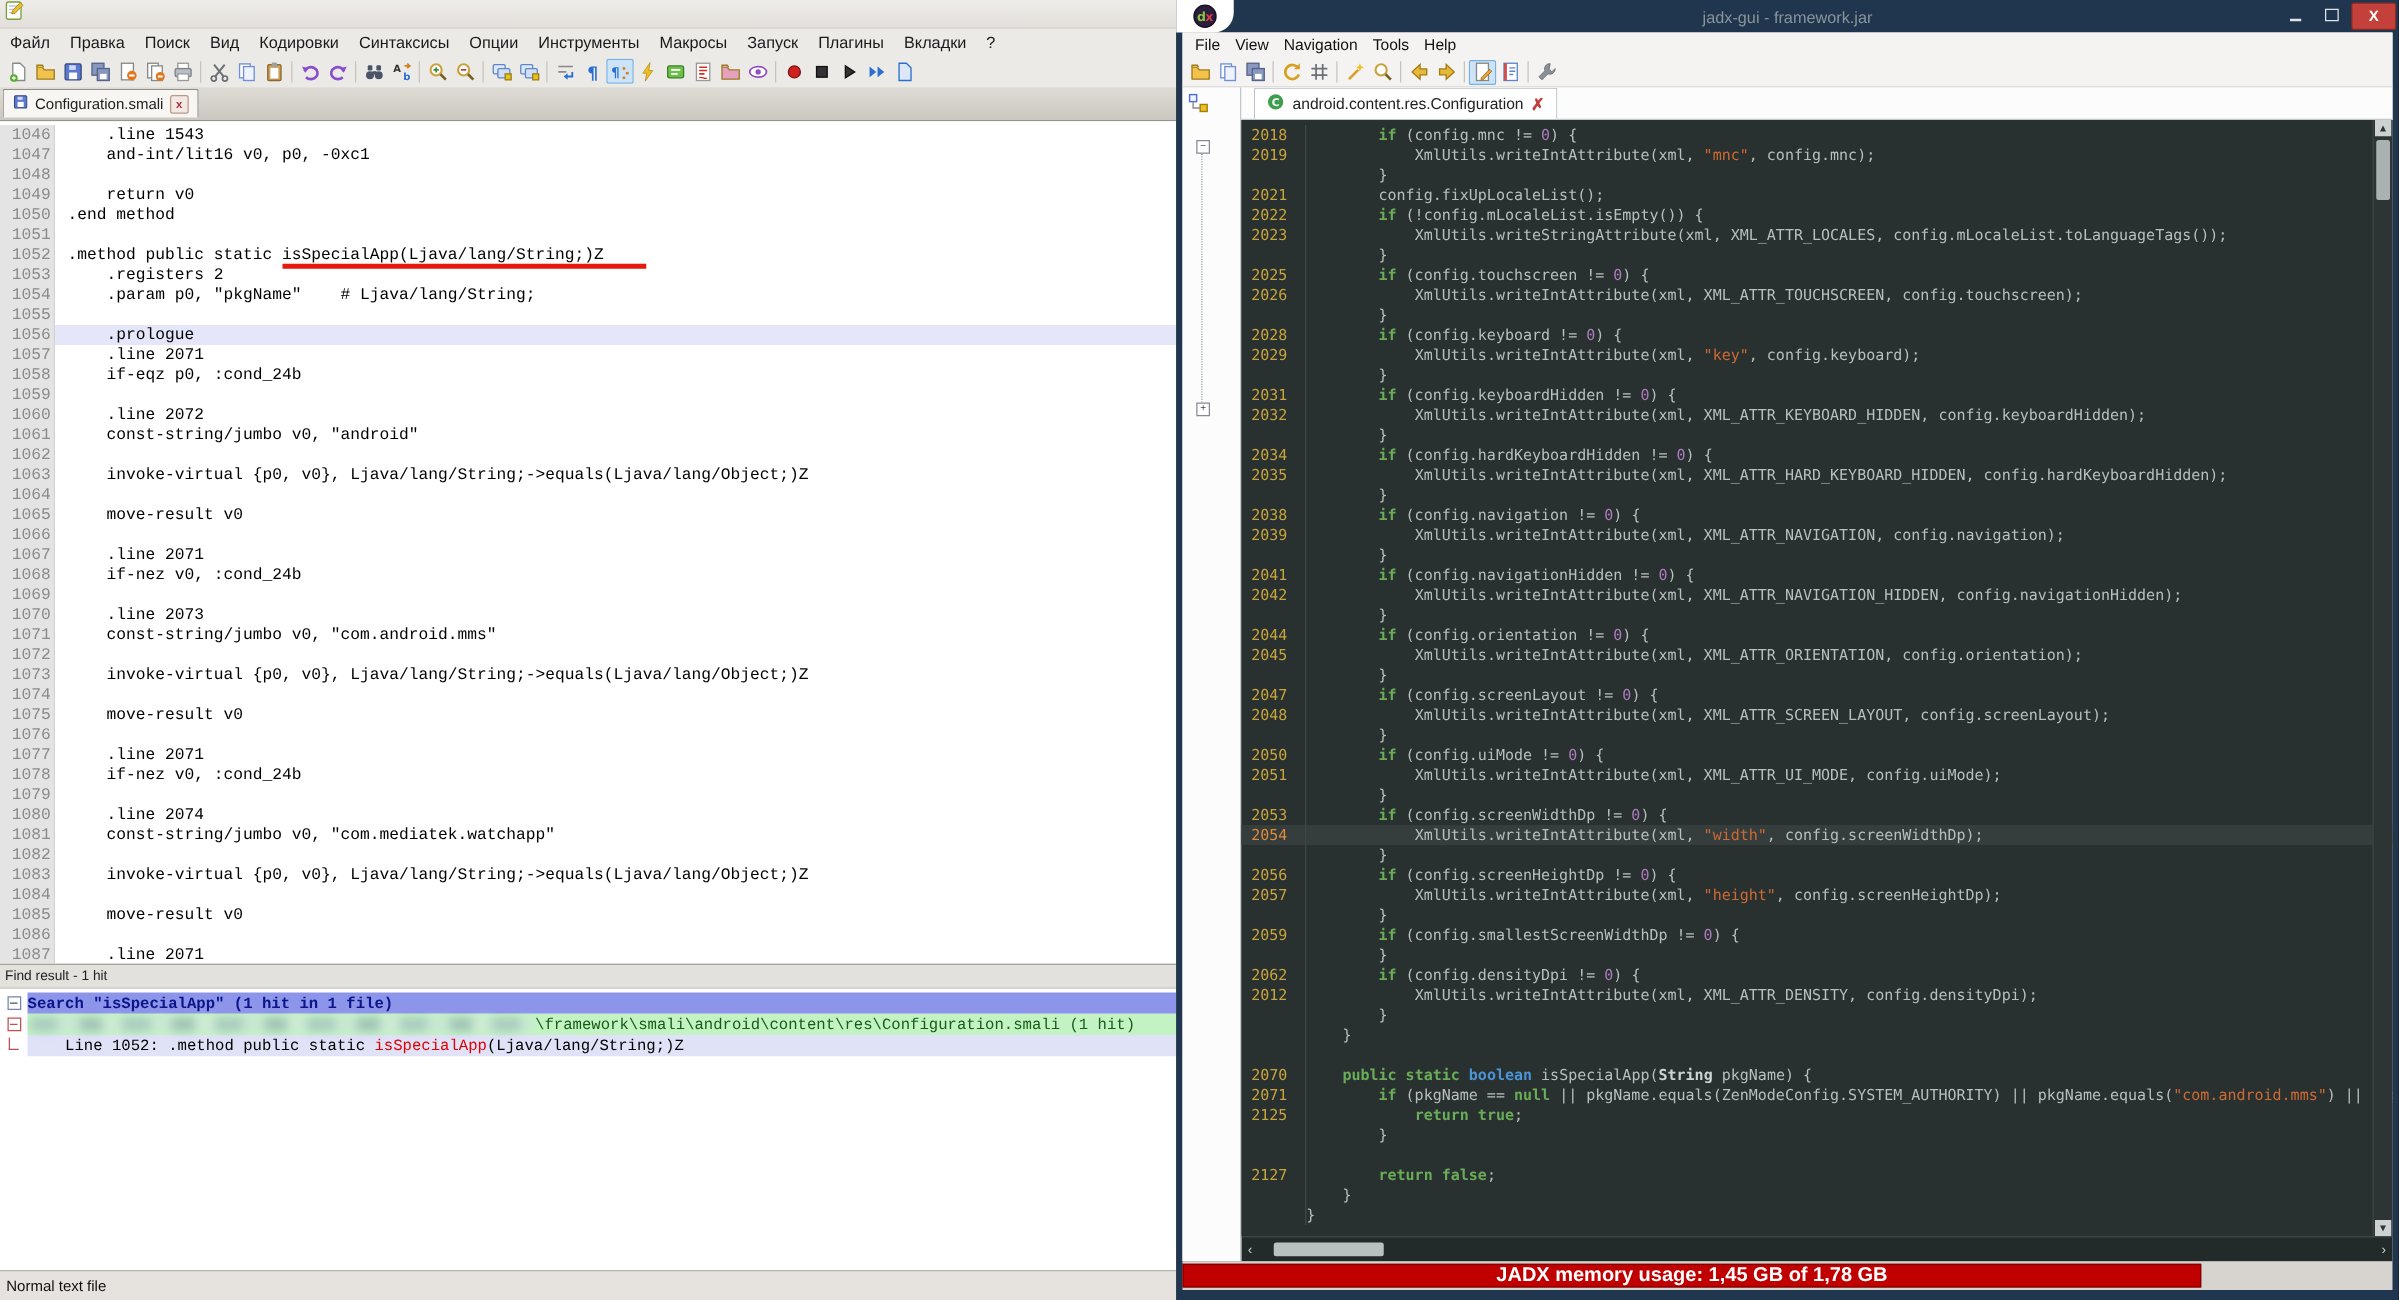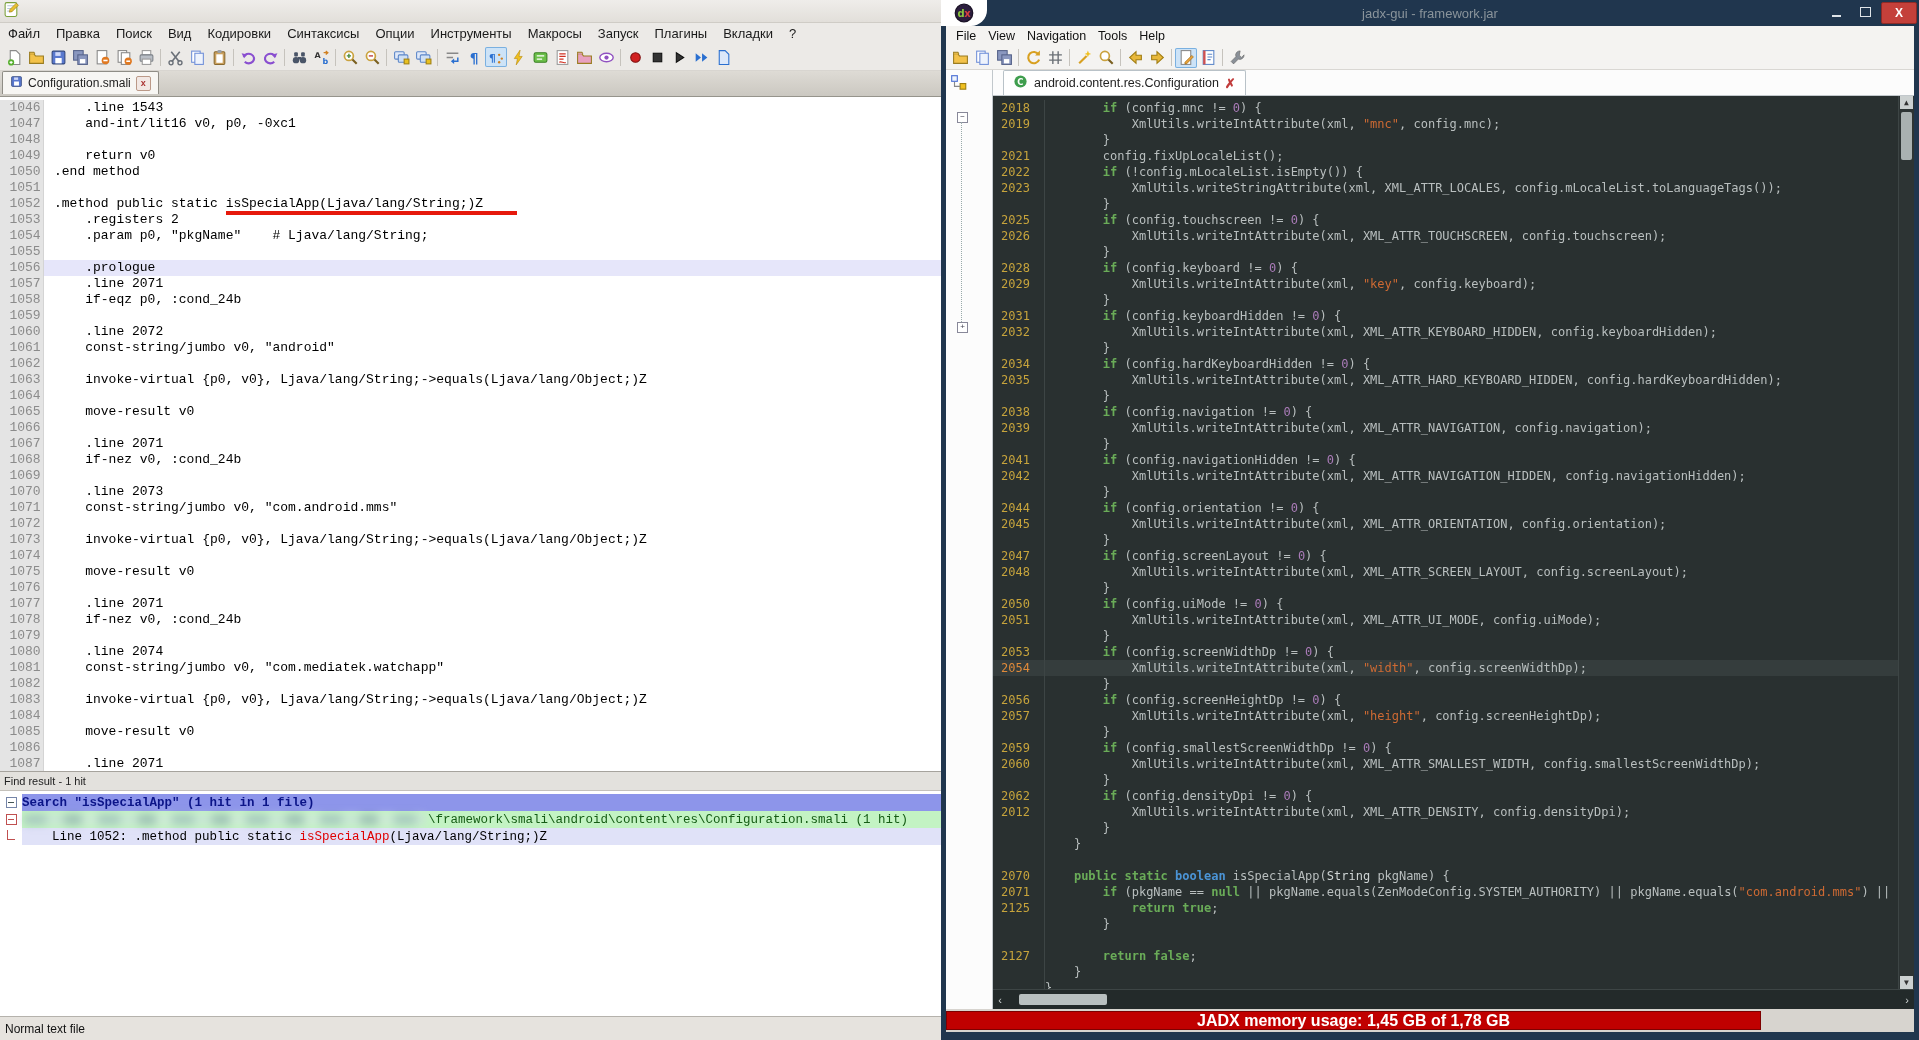--- a/index.html
+++ b/index.html
@@ -68,21 +68,21 @@
   .jx-code{flex:1;background:#293030;font-family:"DejaVu Sans Mono",monospace;font-size:12px;line-height:16px;overflow:hidden;position:relative;padding-top:4px;}
   .jrow{display:flex;height:16px;}
   .jln{width:52px;flex:none;color:#c7a43c;padding-left:8px;box-sizing:border-box;border-right:1px solid #3d4545;}
   .jct{white-space:pre;flex:1;color:#b9bfbf;overflow:hidden;}
   .jrow.cur{background:#353d3d;}
   .jrow.cur .jln{color:#df8a3a;}
   .k{color:#6aac58;font-weight:bold;}
   .t{color:#4b94d6;font-weight:bold;}
   .s{color:#ce6a33;}
   .n{color:#aa7bb8;}
-  .b{color:#ced4d4;font-weight:normal;}
+  .b{color:#ced4d4;font-weight:bold;}
   .ju{display:inline-block;border-bottom:4px solid #de1408;}
   .jx-vsb{position:absolute;right:0;top:0;bottom:0;width:15px;background:#2d3434;border-left:1px solid #3d4545;}
   .jx-vsb .arr{position:absolute;left:1px;right:1px;height:13px;background:#ccd1d1;color:#333;font-size:8px;text-align:center;line-height:13px;}
   .jx-vsb .thumb{position:absolute;left:2px;right:2px;top:16px;height:48px;background:#a9b1b1;border-radius:2px;}
   .jx-hscroll{height:19px;background:#232a2a;display:flex;align-items:center;border-top:1px solid #3d4545;color:#cfd4d4;flex:none;}
   .jx-hthumb{width:88px;height:11px;background:#b9c0c0;border-radius:2px;margin-left:12px;}
   .jx-harr{width:14px;text-align:center;font-size:11px;}
   .jx-status{height:23px;background:#d7d4cf;margin:0 5px;position:relative;flex:none;}
   .jx-mem{position:absolute;left:0;top:2px;bottom:2px;width:84%;background:#c00000;border:1px solid #7e0000;display:flex;align-items:center;justify-content:center;color:#fff;font-size:16px;font-weight:bold;}
   .jx-bottom{height:8px;flex:none;}
@@ -818,24 +818,20 @@
             </div>
             <div class="jrow">
               <span class="jln"></span>
               <span class="jct"><span>        </span><span>}</span></span>
             </div>
             <div class="jrow">
               <span class="jln">2059</span>
               <span class="jct"><span>        </span><span class="k">if</span><span> (config.smallestScreenWidthDp != </span><span class="n">0</span><span>) {</span></span>
             </div>
             <div class="jrow">
-              <span class="jln">2060</span>
-              <span class="jct"><span>            </span><span>XmlUtils.writeIntAttribute(xml, XML_ATTR_SMALLEST_WIDTH, config.smallestScreenWidthDp);</span></span>
-            </div>
-            <div class="jrow">
               <span class="jln"></span>
               <span class="jct"><span>        </span><span>}</span></span>
             </div>
             <div class="jrow">
               <span class="jln">2062</span>
               <span class="jct"><span>        </span><span class="k">if</span><span> (config.densityDpi != </span><span class="n">0</span><span>) {</span></span>
             </div>
             <div class="jrow">
               <span class="jln">2012</span>
               <span class="jct"><span>            </span><span>XmlUtils.writeIntAttribute(xml, XML_ATTR_DENSITY, config.densityDpi);</span></span>

